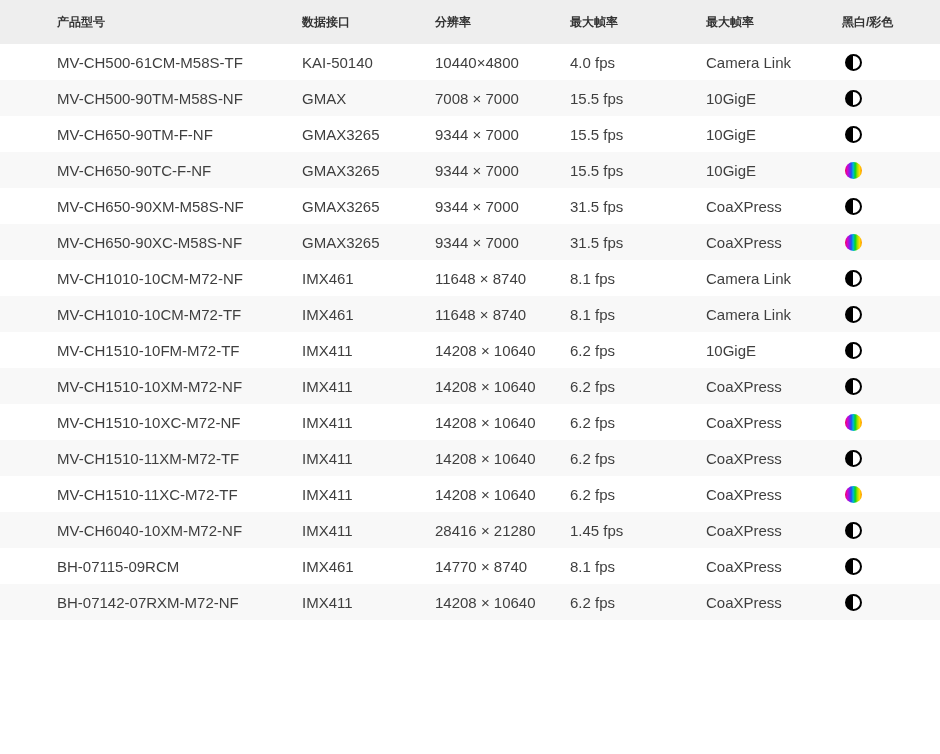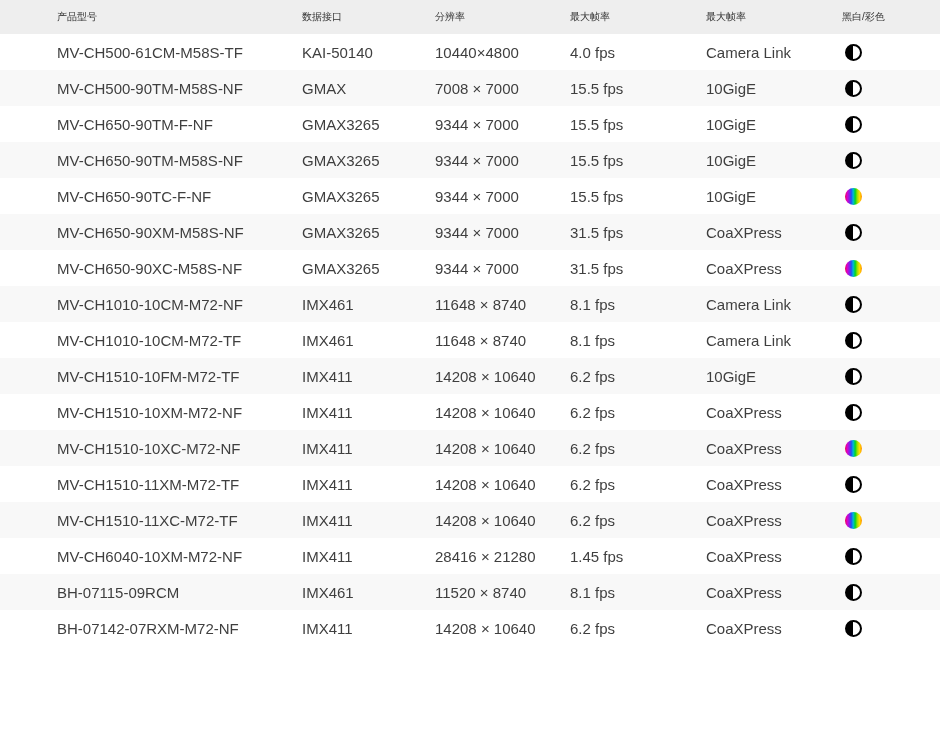--- a/index.html
+++ b/index.html
@@ -22,25 +22,25 @@
   }
   table.spec-table col.c1 { width: 302px; }
   table.spec-table col.c2 { width: 133px; }
   table.spec-table col.c3 { width: 135px; }
   table.spec-table col.c4 { width: 136px; }
   table.spec-table col.c5 { width: 136px; }
   table.spec-table col.c6 { width: 98px;  }
 
   thead th {
     background: #eeeeee;
-    height: 34px;
+    height: 44px;
     padding: 0;
     text-align: left;
-    font-weight: normal;
-    font-size: 10px;
+    font-weight: bold;
+    font-size: 12px;
     color: #333333;
     vertical-align: middle;
     white-space: nowrap;
   }
   tbody td {
     height: 36px;
     padding: 0;
     vertical-align: middle;
     white-space: nowrap;
     overflow: hidden;
@@ -127,30 +127,20 @@
     <td>MV-CH650-90TM-F-NF</td>
     <td>GMAX3265</td>
     <td>9344 × 7000</td>
     <td>15.5 fps</td>
     <td>10GigE</td>
     <td>
       <span class="dot mono"></span>
     </td>
   </tr>
       <tr>
-    <td>MV-CH650-90TM-M58S-NF</td>
-    <td>GMAX3265</td>
-    <td>9344 × 7000</td>
-    <td>15.5 fps</td>
-    <td>10GigE</td>
-    <td>
-      <span class="dot mono"></span>
-    </td>
-  </tr>
-      <tr>
     <td>MV-CH650-90TC-F-NF</td>
     <td>GMAX3265</td>
     <td>9344 × 7000</td>
     <td>15.5 fps</td>
     <td>10GigE</td>
     <td>
       <span class="dot color"></span>
     </td>
   </tr>
       <tr>
@@ -249,21 +239,21 @@
     <td>28416 × 21280</td>
     <td>1.45 fps</td>
     <td>CoaXPress</td>
     <td>
       <span class="dot mono"></span>
     </td>
   </tr>
       <tr>
     <td>BH-07115-09RCM</td>
     <td>IMX461</td>
-    <td>11520 × 8740</td>
+    <td>14770 × 8740</td>
     <td>8.1 fps</td>
     <td>CoaXPress</td>
     <td>
       <span class="dot mono"></span>
     </td>
   </tr>
       <tr>
     <td>BH-07142-07RXM-M72-NF</td>
     <td>IMX411</td>
     <td>14208 × 10640</td>

